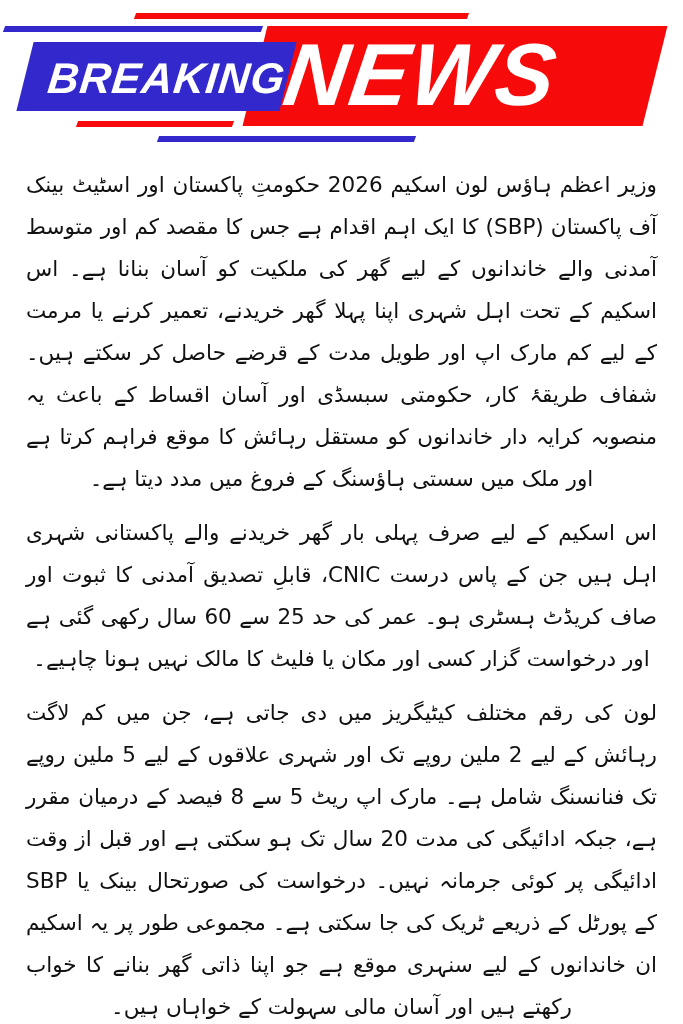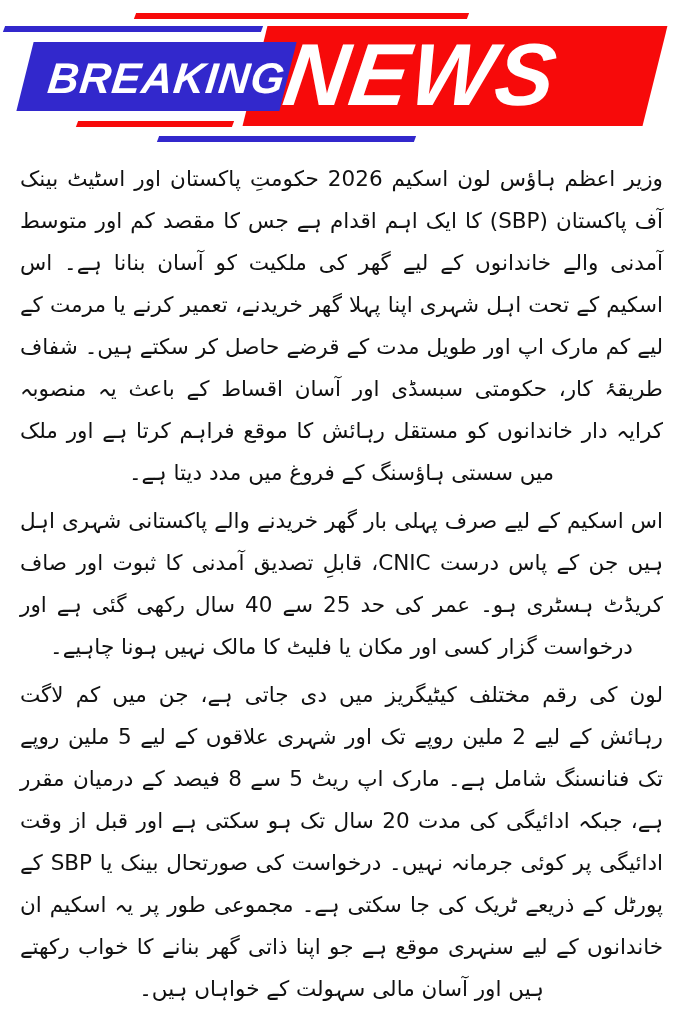--- a/index.html
+++ b/index.html
@@ -76,36 +76,36 @@
     left: 14px;
     top: 152px;
     width: 655px;
     direction: rtl;
     color: #111111;
     font-family: "DejaVu Sans", sans-serif;
     font-size: 21.5px;
     line-height: 42px;
   }
   .para {
-    margin: 6px;
+    margin: 12px;
     text-align: justify;
     text-align-last: center;
   }
 </style>
 </head>
 <body>
 
 <div class="banner" style="--red:#f70a0a; --blue:#3228cc;">
   <div class="stripe red s1"></div>
   <div class="stripe blue s2"></div>
   <div class="panel red"></div>
   <div class="panel blue"></div>
   <div class="stripe red s3"></div>
   <div class="stripe blue s4"></div>
   <div class="banner-word word-breaking">BREAKING</div>
   <div class="banner-word word-news">NEWS</div>
 </div>
 
 <div class="article">
   <p class="para">وزیر اعظم ہاؤس لون اسکیم 2026 حکومتِ پاکستان اور اسٹیٹ بینک آف پاکستان (SBP) کا ایک اہم اقدام ہے جس کا مقصد کم اور متوسط آمدنی والے خاندانوں کے لیے گھر کی ملکیت کو آسان بنانا ہے۔ اس اسکیم کے تحت اہل شہری اپنا پہلا گھر خریدنے، تعمیر کرنے یا مرمت کے لیے کم مارک اپ اور طویل مدت کے قرضے حاصل کر سکتے ہیں۔ شفاف طریقۂ کار، حکومتی سبسڈی اور آسان اقساط کے باعث یہ منصوبہ کرایہ دار خاندانوں کو مستقل رہائش کا موقع فراہم کرتا ہے اور ملک میں سستی ہاؤسنگ کے فروغ میں مدد دیتا ہے۔</p>
-  <p class="para">اس اسکیم کے لیے صرف پہلی بار گھر خریدنے والے پاکستانی شہری اہل ہیں جن کے پاس درست CNIC، قابلِ تصدیق آمدنی کا ثبوت اور صاف کریڈٹ ہسٹری ہو۔ عمر کی حد 25 سے 40 سال رکھی گئی ہے اور درخواست گزار کسی اور مکان یا فلیٹ کا مالک نہیں ہونا چاہیے۔</p>
+  <p class="para">اس اسکیم کے لیے صرف پہلی بار گھر خریدنے والے پاکستانی شہری اہل ہیں جن کے پاس درست CNIC، قابلِ تصدیق آمدنی کا ثبوت اور صاف کریڈٹ ہسٹری ہو۔ عمر کی حد 25 سے 60 سال رکھی گئی ہے اور درخواست گزار کسی اور مکان یا فلیٹ کا مالک نہیں ہونا چاہیے۔</p>
   <p class="para">لون کی رقم مختلف کیٹیگریز میں دی جاتی ہے، جن میں کم لاگت رہائش کے لیے 2 ملین روپے تک اور شہری علاقوں کے لیے 5 ملین روپے تک فنانسنگ شامل ہے۔ مارک اپ ریٹ 5 سے 8 فیصد کے درمیان مقرر ہے، جبکہ ادائیگی کی مدت 20 سال تک ہو سکتی ہے اور قبل از وقت ادائیگی پر کوئی جرمانہ نہیں۔ درخواست کی صورتحال بینک یا SBP کے پورٹل کے ذریعے ٹریک کی جا سکتی ہے۔ مجموعی طور پر یہ اسکیم ان خاندانوں کے لیے سنہری موقع ہے جو اپنا ذاتی گھر بنانے کا خواب رکھتے ہیں اور آسان مالی سہولت کے خواہاں ہیں۔</p>
 </div>
 
 </body></html>

